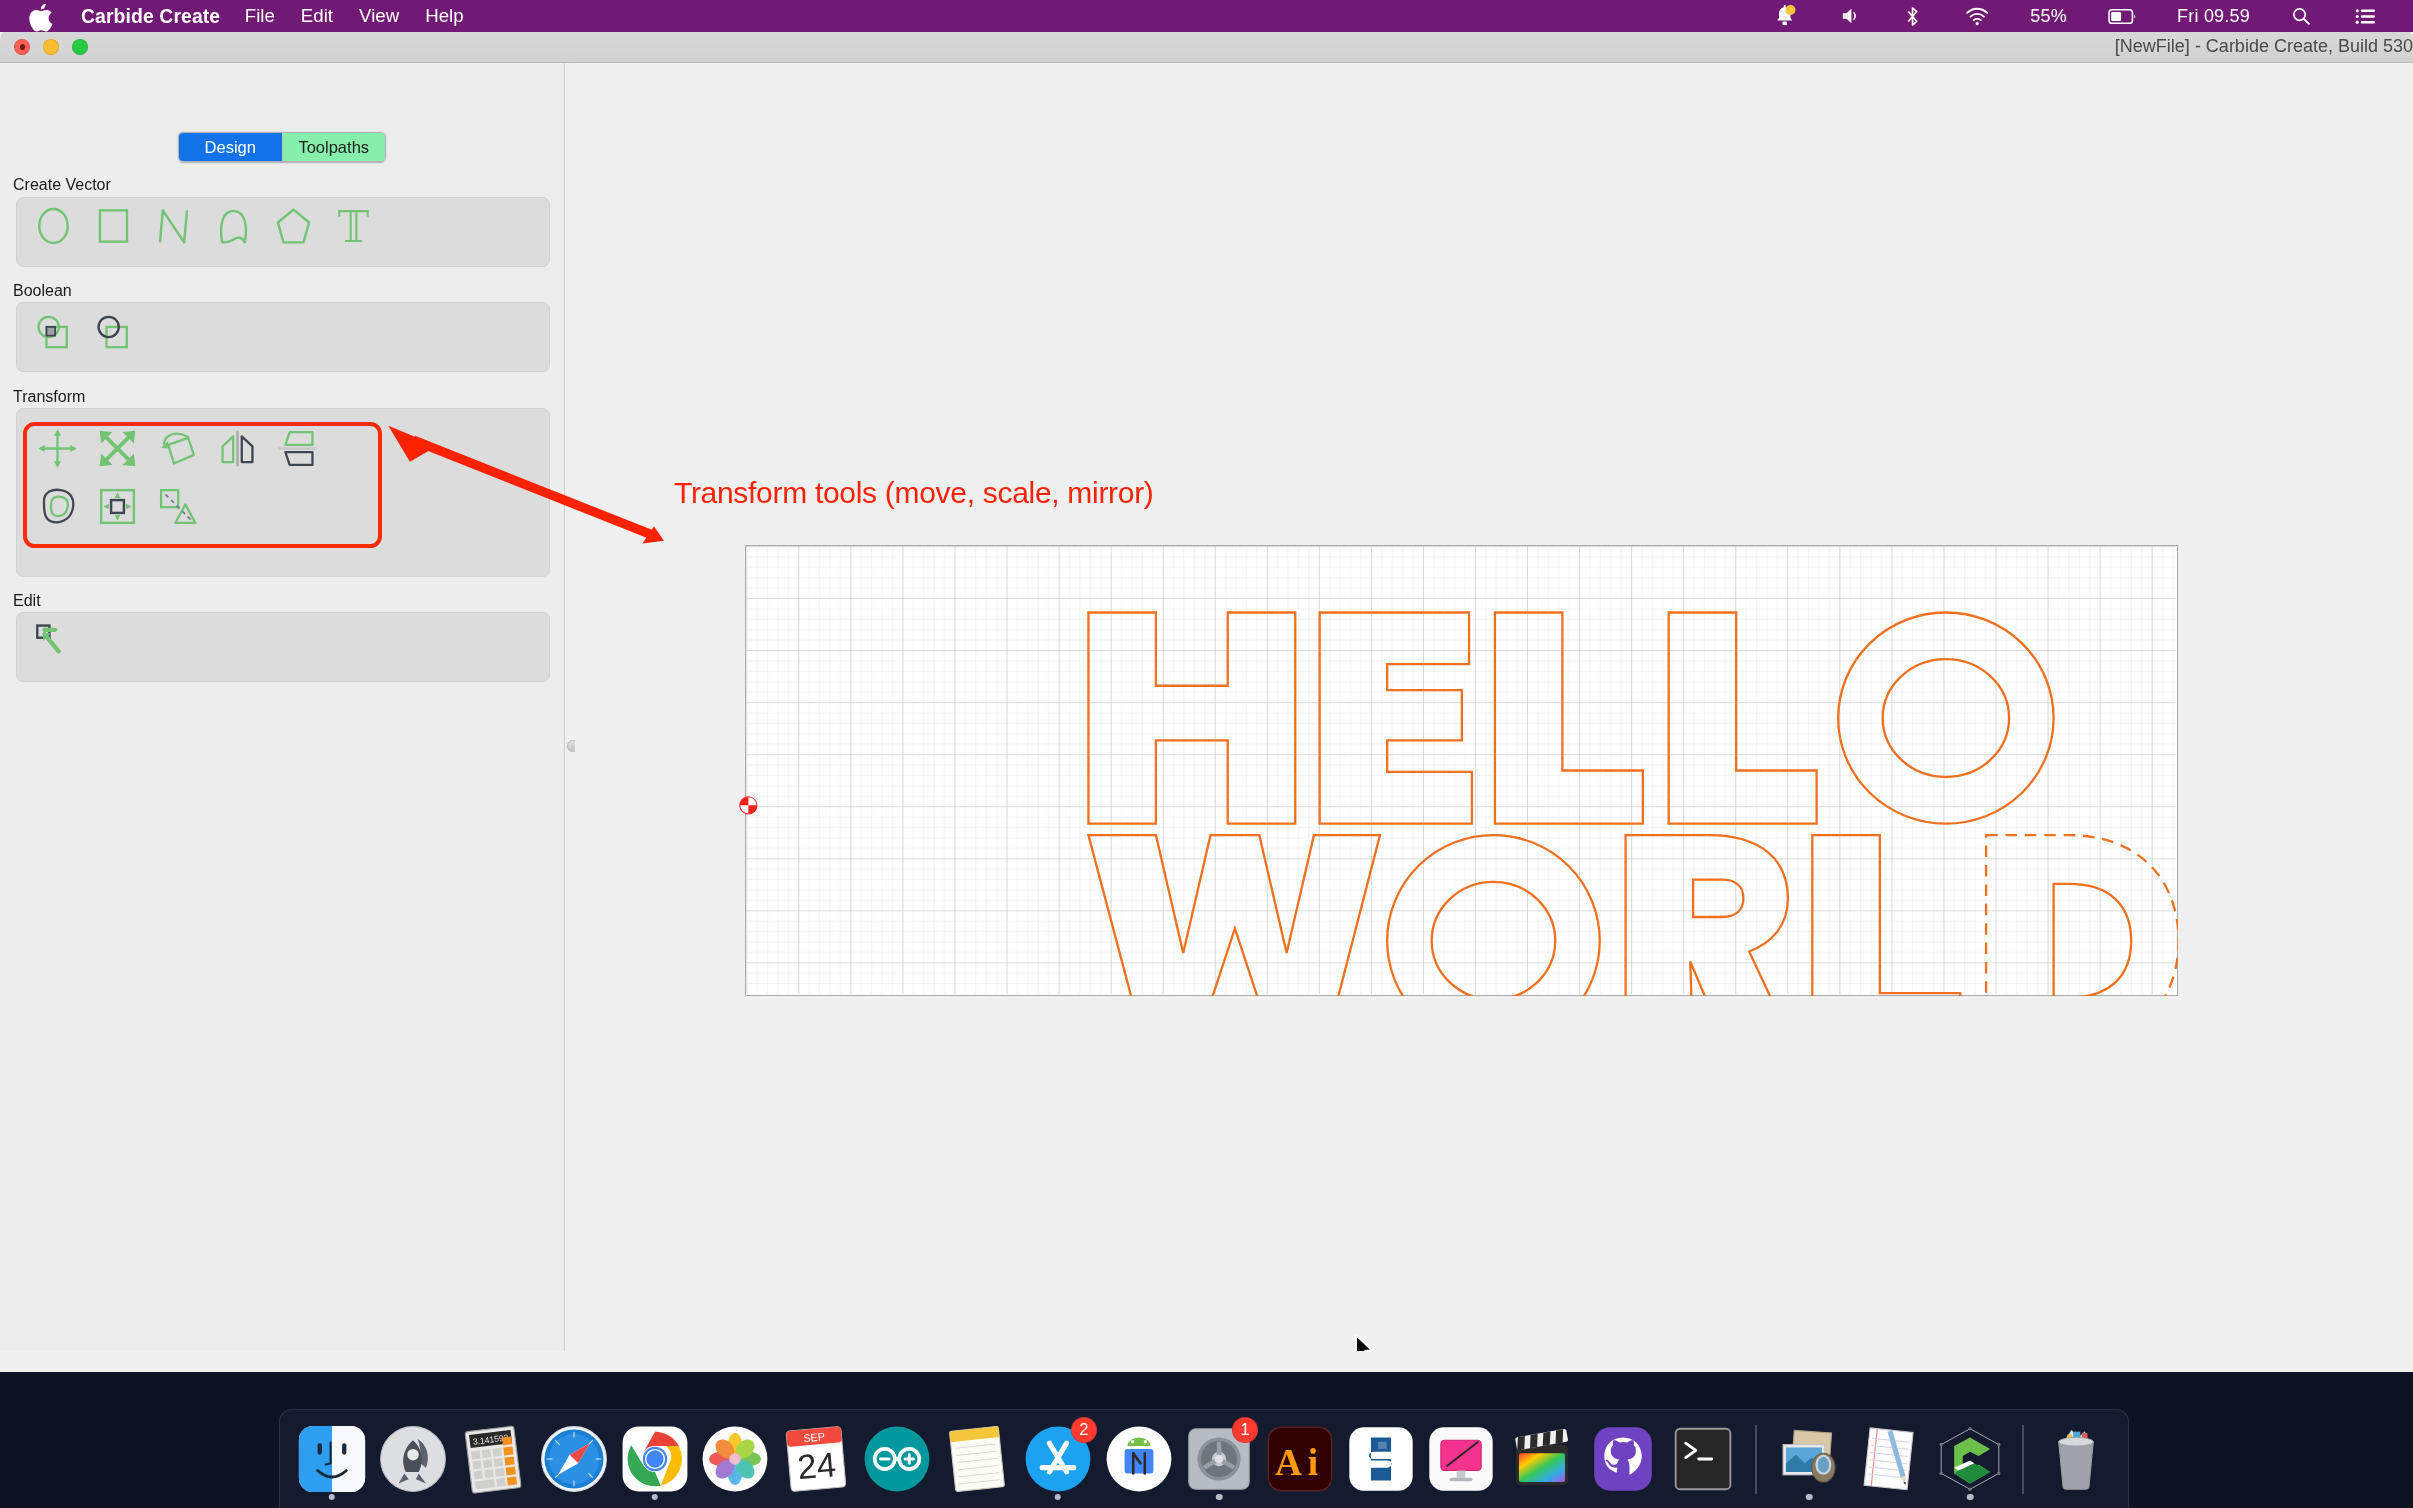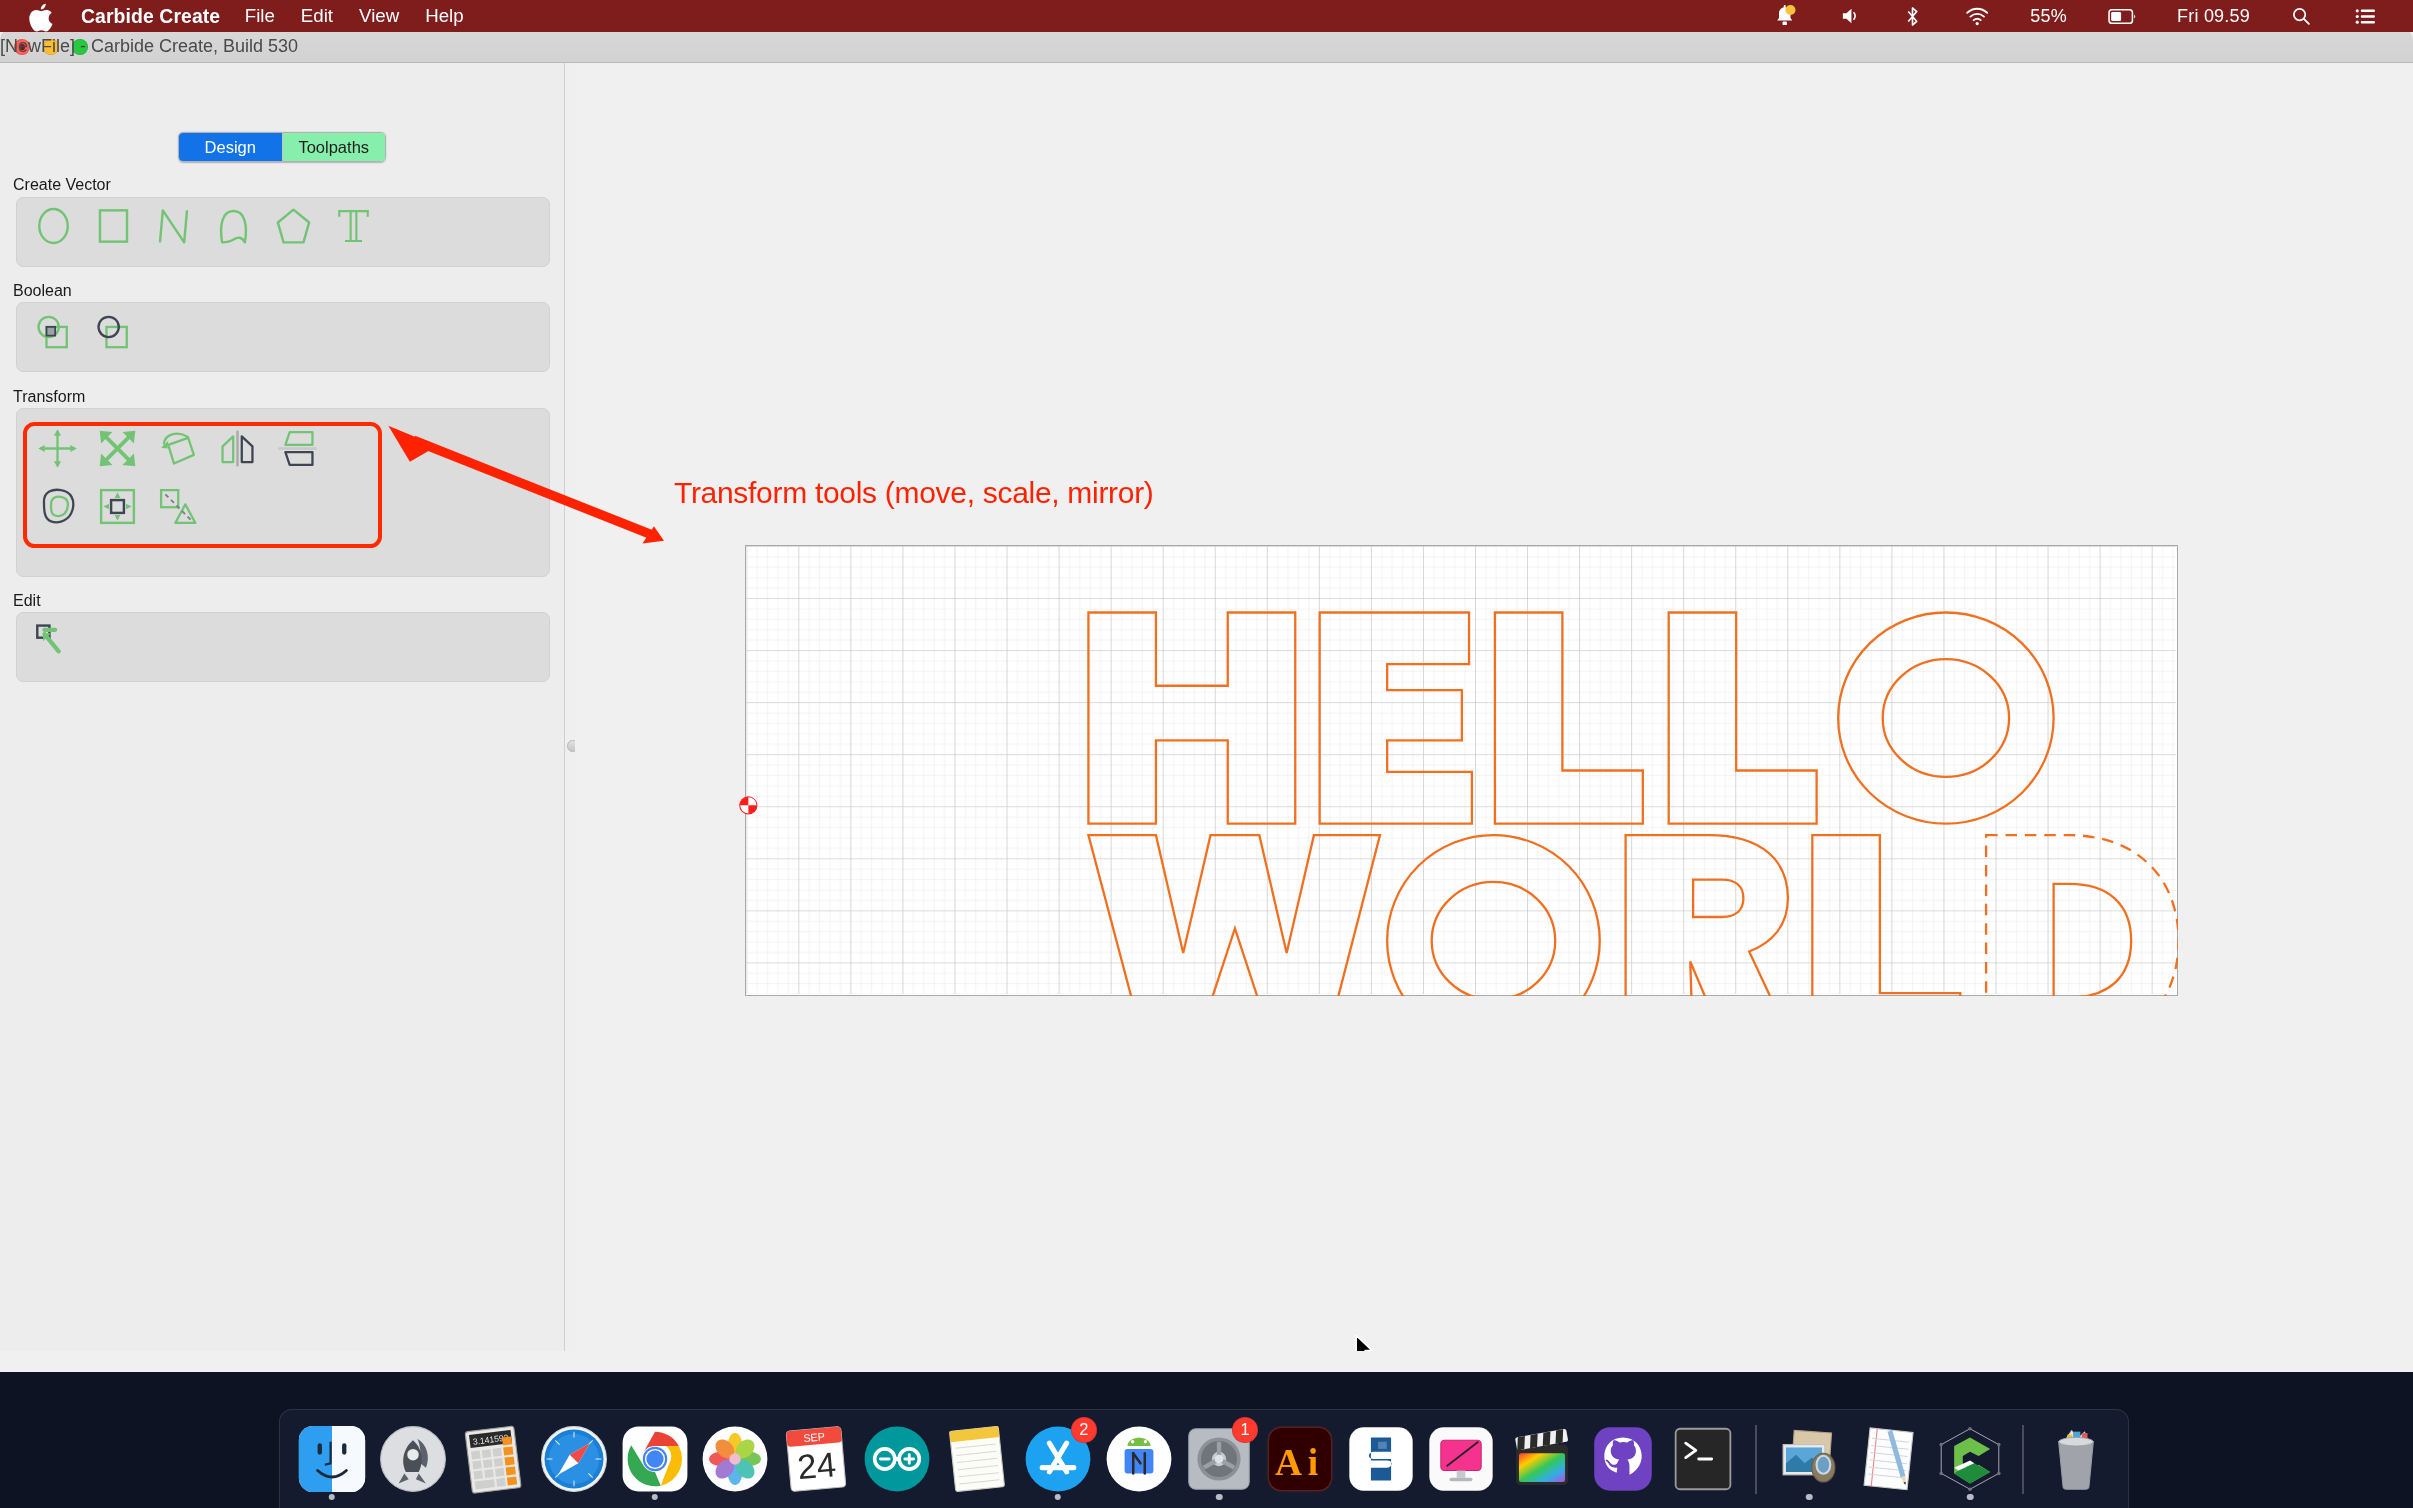--- a/index.html
+++ b/index.html
@@ -6,21 +6,21 @@
   html,body { width:2413px; height:1508px; overflow:hidden; }
   body {
     font-family: "Liberation Sans", sans-serif;
     background:#f0f0f0;
     -webkit-font-smoothing: antialiased;
   }
 
   
   #menubar{
     position:absolute; left:0; top:0; width:2413px; height:32px;
-    background:#7f1d1d; display:flex; align-items:center;
+    background:#701a75; display:flex; align-items:center;
     padding:0 16px; z-index:60;
   }
   .mb-left{ display:flex; align-items:center; gap:0; }
   .apple-logo{ width:24.4px; height:27px; margin:0 16px 0 13px; position:relative; }
   .apple-logo svg{ display:block; }
   .mb-app{ color:#fff; font-size:19.4px; font-weight:bold; letter-spacing:0.1px; padding:0 11.5px; }
   .mb-item{ color:#fff; font-size:18.7px; padding:0 13px; font-weight:400; }
   .mb-right{ margin-left:auto; display:flex; align-items:center; gap:17px; padding-right:7.2px; }
   .mb-ic{ display:flex; align-items:center; justify-content:center; height:32px; padding:0 13.6px; }
   .mb-txt{ color:#fff; font-size:18px; letter-spacing:0.2px; padding:0 10px; }
@@ -39,21 +39,21 @@
   }
   .traffic{ position:absolute; top:10px; display:flex; gap:13px; left:14.4px; }
   .tl{ width:16px; height:16px; border-radius:50%; position:relative; }
   .tl.r{ background:#ff5f57; box-shadow:inset 0 0 0 0.7px rgba(0,0,0,.12); }
   .tl.r:after{ content:""; position:absolute; left:5.7px; top:5px; width:5px; height:5.7px;
                border-radius:50%; background:#7a1a13; }
   .tl.y{ background:#febc2e; box-shadow:inset 0 0 0 0.7px rgba(0,0,0,.12); }
   .tl.g{ background:#28c840; box-shadow:inset 0 0 0 0.7px rgba(0,0,0,.12); }
   #wintitle{
     position:absolute; left:0; top:0; width:2413px; height:34px;
-    line-height:34px; text-align:left; font-size:18px; color:#4a4a4a;
+    line-height:34px; text-align:right; font-size:18px; color:#4a4a4a;
   }
 
   
   #leftpanel{
     position:absolute; left:0; top:34px; width:565px; height:1327px;
     background:#ededed; border-right:0.7px solid #cfcfcf;text-align:right;
   }
   #tabs{
     position:absolute; left:178px; top:69px; width:208px; height:30px;
     display:flex; border-radius:5px; overflow:hidden;

